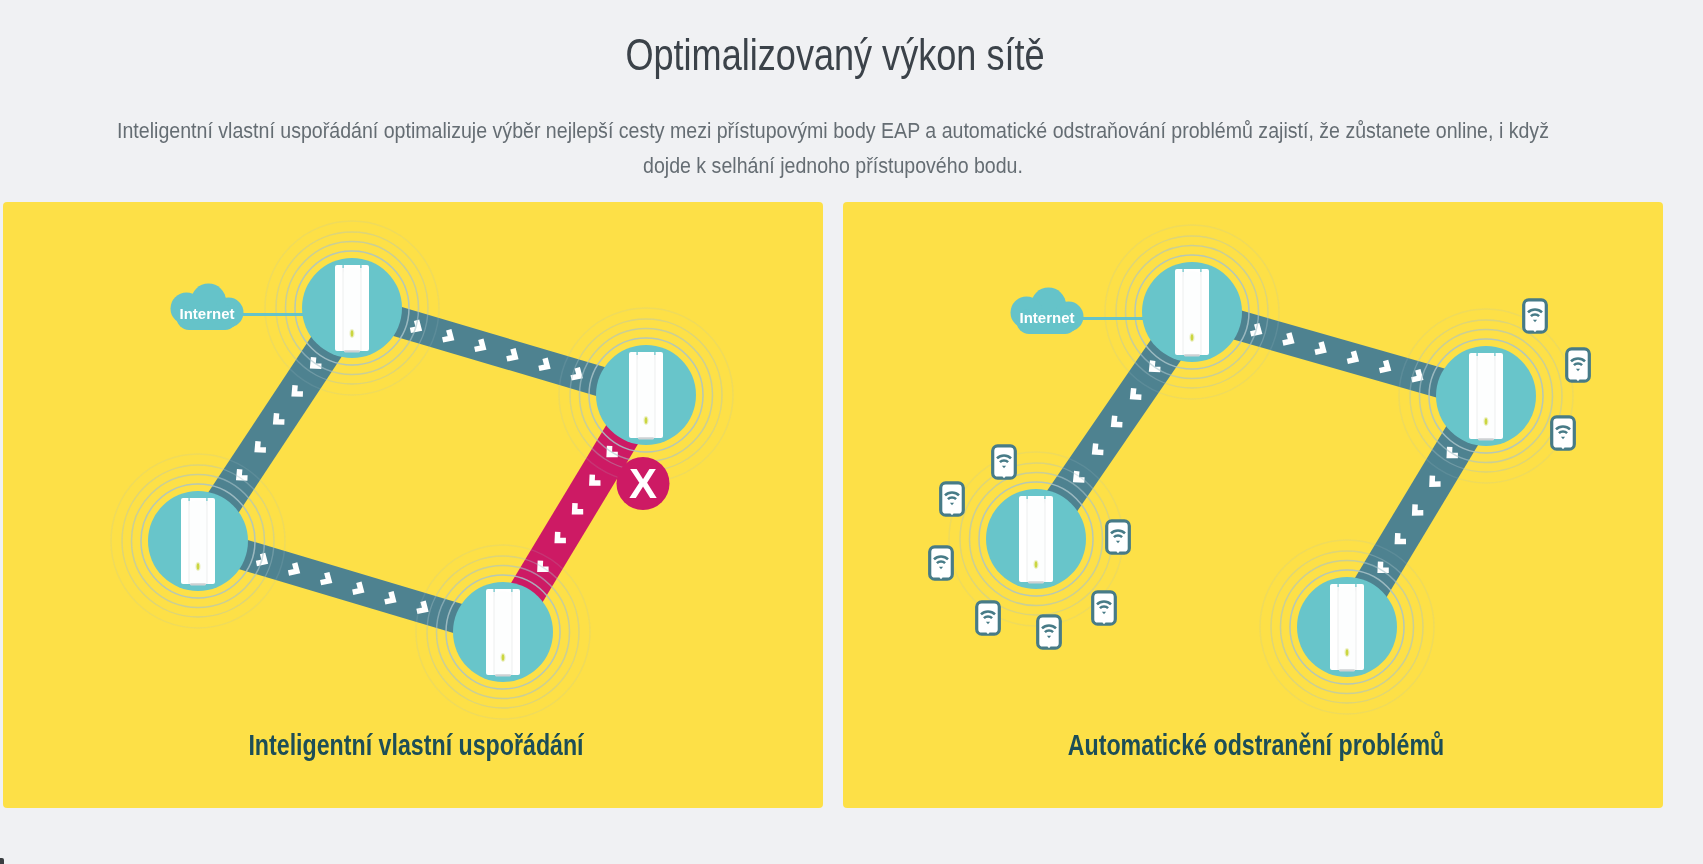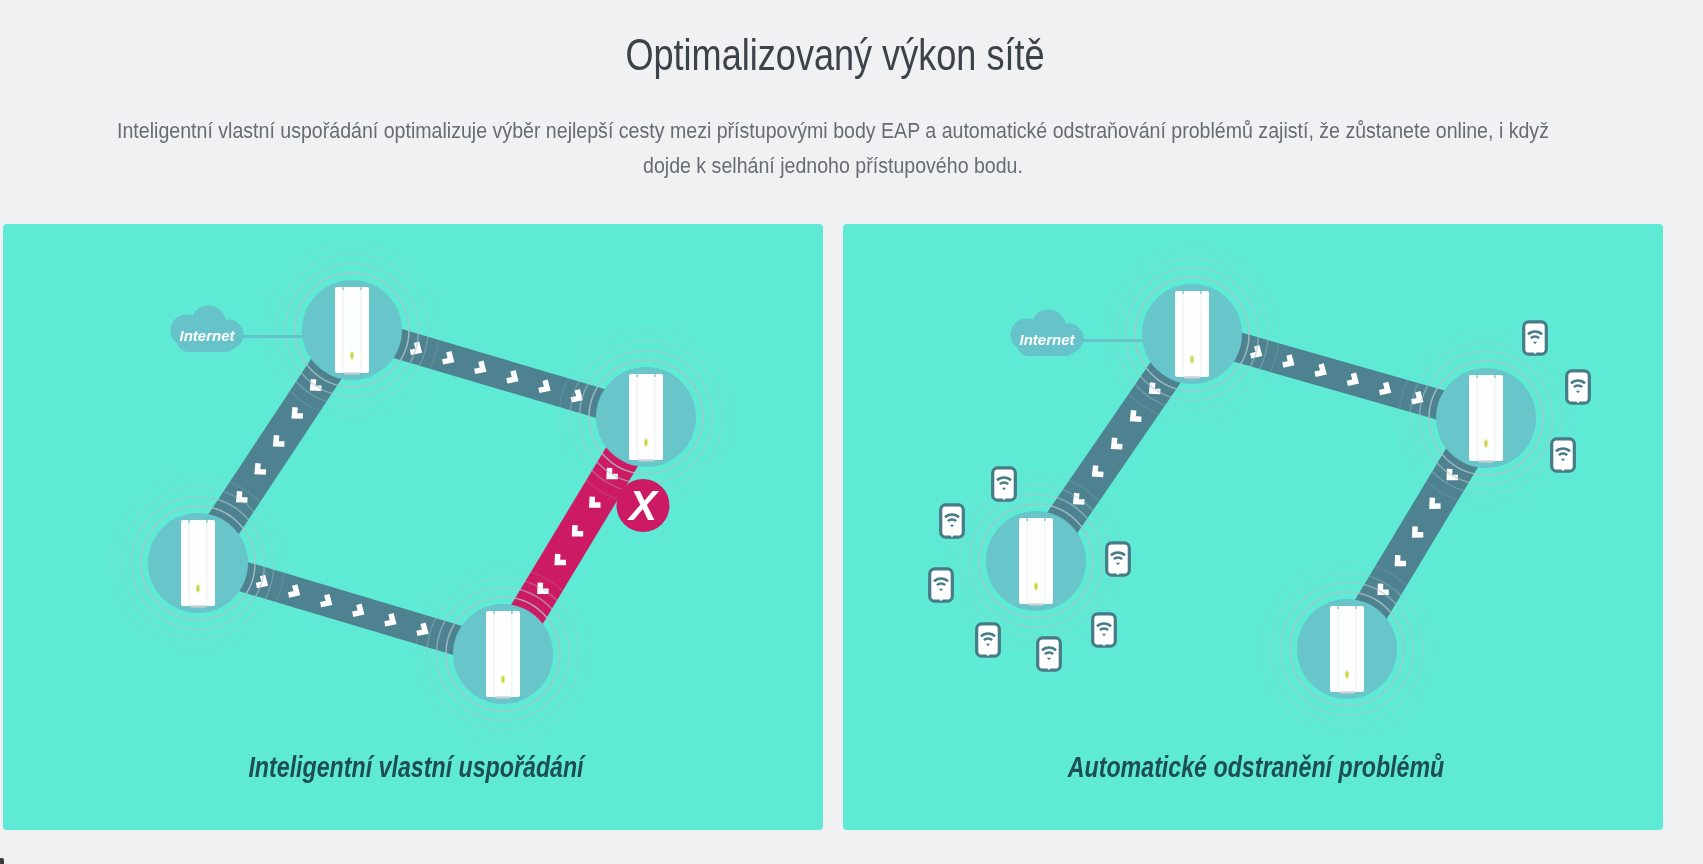--- a/index.html
+++ b/index.html
@@ -3,21 +3,21 @@
 <meta charset="utf-8">
 <title>Optimalizovaný výkon sítě</title>
 <style>
   html,body{margin:0;padding:0;background:#f0f1f3;}
   body{width:1703px;height:864px;overflow:hidden;font-family:"Liberation Sans",sans-serif;}
   .wrap{position:relative;width:1703px;height:787px;}
   .h2{position:absolute;left:5px;top:33px;width:1660px;text-align:center;line-height:44px;
       font-size:44px;font-weight:normal;color:#3b4249;transform:scaleX(0.82);}
   .sub{position:absolute;left:3px;top:113px;width:1660px;text-align:center;
       font-size:22px;line-height:35px;color:#656d73;font-weight:normal;transform:scaleX(0.89);}
-  .panel{position:absolute;top:224px;width:820px;height:606px;background:#5eead4;border-radius:4px;font-style:italic;}
+  .panel{position:absolute;top:202px;width:820px;height:606px;background:#fde047;border-radius:4px;}
   .panel svg{position:absolute;left:0;top:0;}
   .cap{position:absolute;left:3px;top:529px;width:820px;text-align:center;line-height:29px;
       font-size:29px;font-weight:bold;color:#1d4e57;transform:scaleX(0.8);}
   .corner{position:absolute;left:0;top:858px;width:4px;height:6px;background:#3a3e41;border-radius:0 2px 0 0;}
 </style>
 </head>
 <body>
 <div class="wrap">
   <svg width="0" height="0" style="position:absolute">
 <defs>

